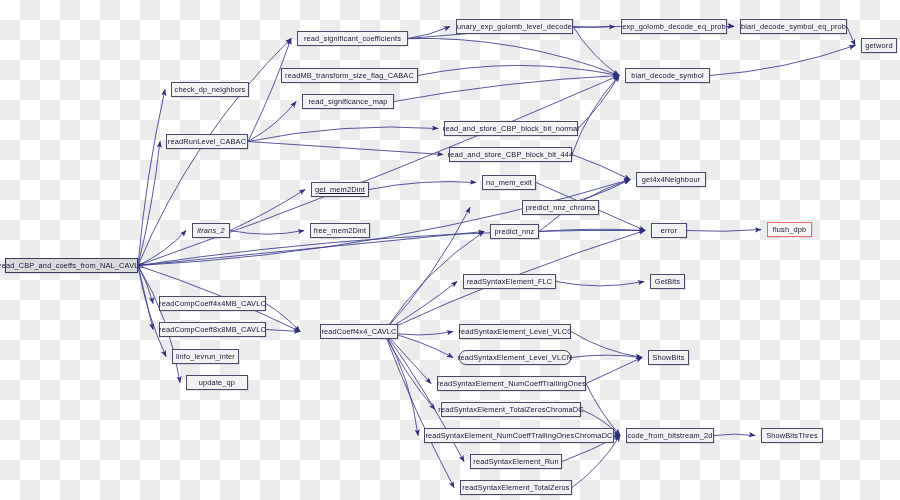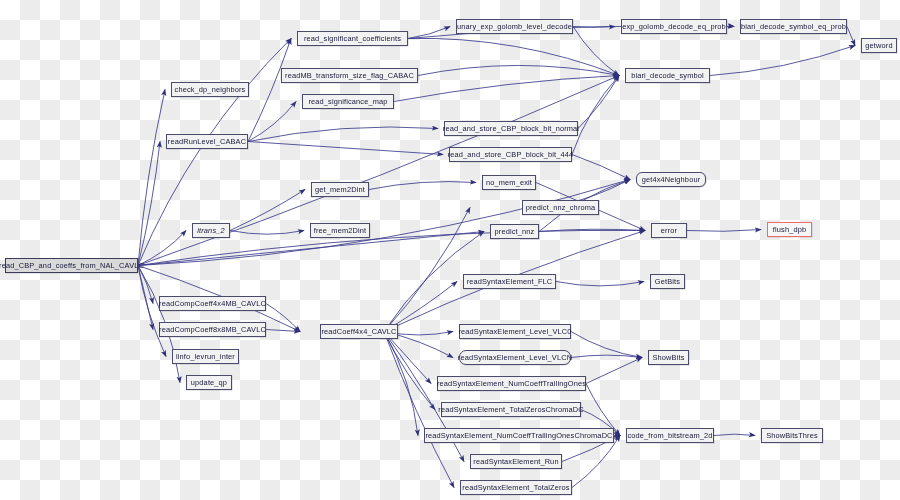--- a/index.html
+++ b/index.html
@@ -134,39 +134,39 @@
       <div class="node" style="left: 621px; top: 19px; width: 106px;">exp_golomb_decode_eq_prob</div>
       <div class="node" style="left: 740px; top: 19px; width: 107px;">biari_decode_symbol_eq_prob</div>
       <div class="node" style="left: 861px; top: 38px; width: 36px;">getword</div>
       <div class="node" style="left: 281px; top: 68px; width: 137px;">readMB_transform_size_flag_CABAC</div>
       <div class="node" style="left: 625px; top: 68px; width: 85px;">biari_decode_symbol</div>
       <div class="node" style="left: 302px; top: 94px; width: 92px;">read_significance_map</div>
       <div class="node" style="left: 171px; top: 82px; width: 78px;">check_dp_neighbors</div>
       <div class="node" style="left: 166px; top: 134px; width: 82px;">readRunLevel_CABAC</div>
       <div class="node" style="left: 444px; top: 121px; width: 134px;">read_and_store_CBP_block_bit_normal</div>
       <div class="node" style="left: 449px; top: 147px; width: 123px;">read_and_store_CBP_block_bit_444</div>
-      <div class="node" style="left: 636px; top: 172px; width: 70px; border-radius: 6px;">get4x4Neighbour</div>
+      <div class="node" style="left: 636px; top: 172px; width: 70px;">get4x4Neighbour</div>
       <div class="node" style="left: 482px; top: 175px; width: 54px;">no_mem_exit</div>
-      <div class="node" style="left: 311px; top: 182px; width: 58px;">get_mem2Dint</div>
+      <div class="node" style="left: 311px; top: 182px; width: 58px; text-decoration: underline;">get_mem2Dint</div>
       <div class="node" style="left: 476px; top: 200px; width: 77px; margin-left: 46px;">predict_nnz_chroma</div>
       <div class="node" style="left: 192px; top: 223px; width: 38px; font-style: italic;">itrans_2</div>
       <div class="node" style="left: 310px; top: 223px; width: 60px;">free_mem2Dint</div>
       <div class="node" style="left: 490px; top: 224px; width: 49px;">predict_nnz</div>
       <div class="node" style="left: 651px; top: 223px; width: 36px;">error</div>
       <div class="node highlight" style="left: 767px; top: 222px; width: 45px;">flush_dpb</div>
       <div class="node" style="left: 463px; top: 274px; width: 93px;">readSyntaxElement_FLC</div>
       <div class="node" style="left: 650px; top: 274px; width: 35px;">GetBits</div>
       <div class="node" style="left: 159px; top: 296px; width: 107px;">readCompCoeff4x4MB_CAVLC</div>
       <div class="node" style="left: 159px; top: 322px; width: 107px;">readCompCoeff8x8MB_CAVLC</div>
       <div class="node" style="left: 320px; top: 324px; width: 78px;">readCoeff4x4_CAVLC</div>
       <div class="node" style="left: 459px; top: 324px; width: 112px;">readSyntaxElement_Level_VLC0</div>
       <div class="node" style="left: 172px; top: 349px; width: 67px;">linfo_levrun_inter</div>
       <div class="node" style="left: 459px; top: 350px; width: 112px; border-radius: 7px;">readSyntaxElement_Level_VLCN</div>
       <div class="node" style="left: 648px; top: 350px; width: 41px;">ShowBits</div>
-      <div class="node" style="left: 186px; top: 375px; width: 46px;">update_qp</div>
+      <div class="node" style="left: 186px; top: 375px; width: 62px;">update_qp</div>
       <div class="node" style="left: 437px; top: 376px; width: 149px;">readSyntaxElement_NumCoeffTrailingOnes</div>
       <div class="node" style="left: 441px; top: 402px; width: 140px;">readSyntaxElement_TotalZerosChromaDC</div>
       <div class="node" style="left: 424px; top: 428px; width: 190px;">readSyntaxElement_NumCoeffTrailingOnesChromaDC</div>
       <div class="node" style="left: 626px; top: 428px; width: 88px;">code_from_bitstream_2d</div>
       <div class="node" style="left: 761px; top: 428px; width: 62px;">ShowBitsThres</div>
       <div class="node" style="left: 470px; top: 454px; width: 92px;">readSyntaxElement_Run</div>
       <div class="node" style="left: 460px; top: 480px; width: 112px;">readSyntaxElement_TotalZeros</div>
     </div>
 </div>
 

